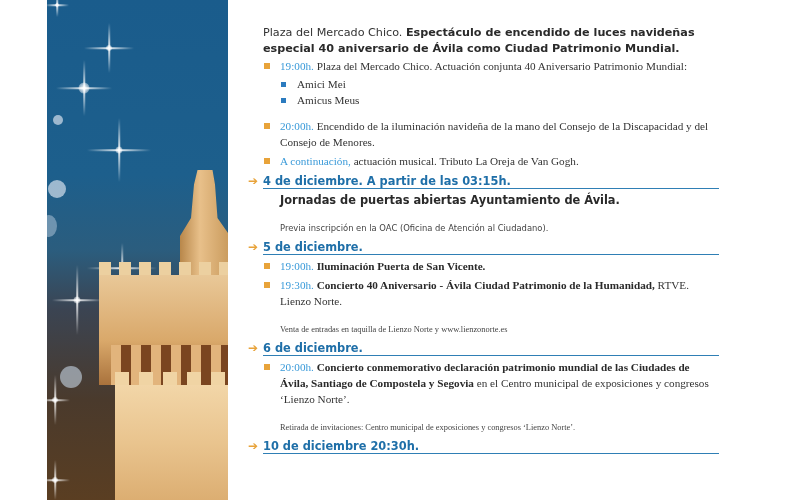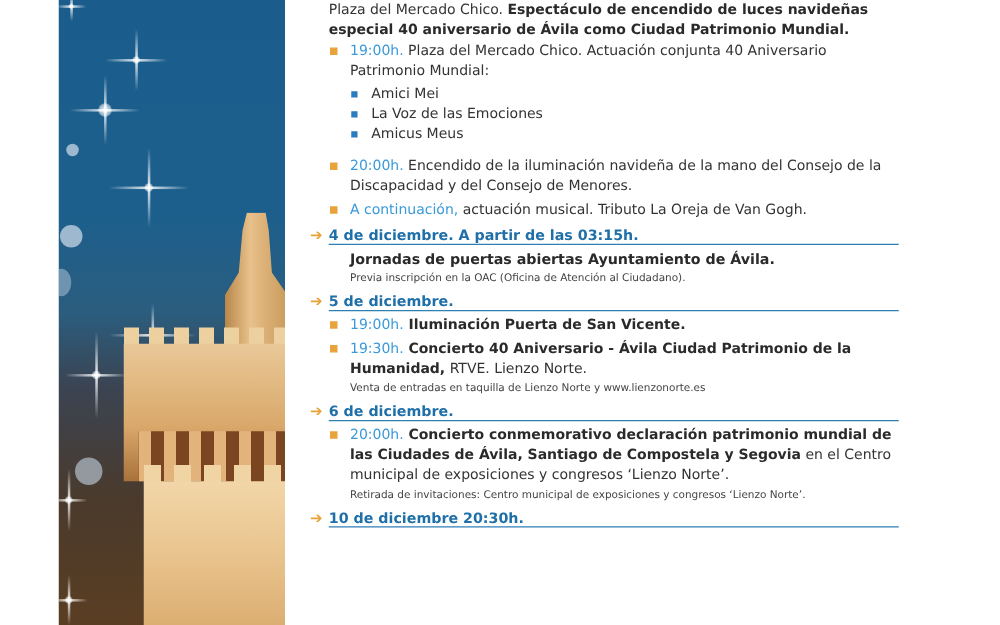--- a/index.html
+++ b/index.html
@@ -44,30 +44,30 @@
     position: absolute; left: 68px; top: 385px; width: 160px; height: 115px;
     background: linear-gradient(180deg, #f2d6a8, #e9c48e 50%, #dcae72);
   }
   .merlons-lower {
     position: absolute; left: 68px; top: 372px; width: 160px; height: 16px;
     background: repeating-linear-gradient(90deg, #f0d4a4 0 14px, transparent 14px 24px);
   }
 
   
   .content { position: absolute; left: 247px; top: 0; width: 472px; font-size: 11.2px; line-height: 16px; }
-  .intro { padding-left: 16px; }
+  .intro { padding-left: 16px; margin-top: 25px; }
   .intro b, .bold { font-weight: bold; color: #2a2a2a; }
-  ul.items { list-style: none; margin-top: 1px; }
+  ul.items { list-style: none; margin-top: 1px; font-family: Liberation Serif, serif; }
   ul.items > li { position: relative; padding-left: 33px; margin-bottom: 3px; }
   ul.items > li::before { content: ""; position: absolute; left: 17px; top: 5px; width: 6px; height: 6px; background: #e8a33a; }
   .time { color: #3a9ad9; }
   ul.sub { list-style: none; margin: 2px 0 10px 0; }
   ul.sub li { position: relative; padding-left: 17px; line-height: 16px; }
   ul.sub li::before { content: ""; position: absolute; left: 1px; top: 6px; width: 5px; height: 5px; background: #2b7bbf; }
-  .note { font-size: 8.4px; color: #444; line-height: 13px; margin-top: 1px; }
+  .note { font-size: 8.4px; color: #444; line-height: 13px; margin-top: 14px; }
 
   .date-header {
     position: relative; display: flex; align-items: center; margin-top: 4px; margin-bottom: 3px;
     border-bottom: 1.5px solid #2f7fb5; height: 16px; margin-left: 16px;
   }
   .date-header .arrow { position: absolute; left: -15px; top: 0px; color: #e8a33a; font-weight: bold; font-size: 12px; line-height: 16px; }
   .date-header .label { color: #1f6fa8; font-weight: bold; font-size: 11.4px; line-height: 16px; }
   .plain-block { padding-left: 33px; margin-bottom: 3px; }
 </style>
 </head>
@@ -114,21 +114,20 @@
 
   <p class="intro">
     <span>Plaza del Mercado Chico. </span><b>Espectáculo de encendido de luces navideñas especial 40 aniversario de Ávila como Ciudad Patrimonio Mundial.</b>
   </p>
 
   <ul class="items">
     <li>
       <span class="time">19:00h.</span><span> Plaza del Mercado Chico. Actuación conjunta 40 Aniversario Patrimonio Mundial:</span>
       <ul class="sub">
         <li>Amici Mei</li>
-        <li>La Voz de las Emociones</li>
         <li>Amicus Meus</li>
       </ul>
     </li>
     <li>
       <span class="time">20:00h.</span><span> Encendido de la iluminación navideña de la mano del Consejo de la Discapacidad y del Consejo de Menores.</span>
     </li>
     <li>
       <span class="time">A continuación,</span><span> actuación musical. Tributo La Oreja de Van Gogh.</span>
     </li>
   </ul>

